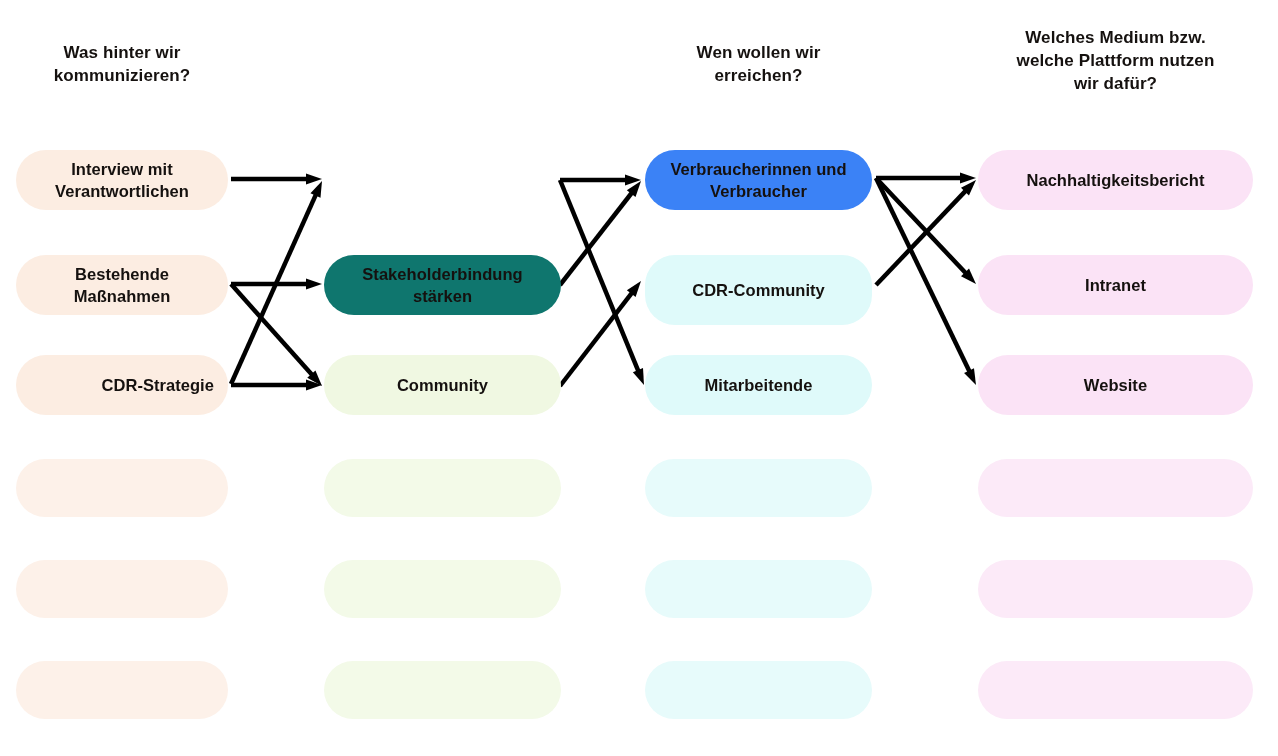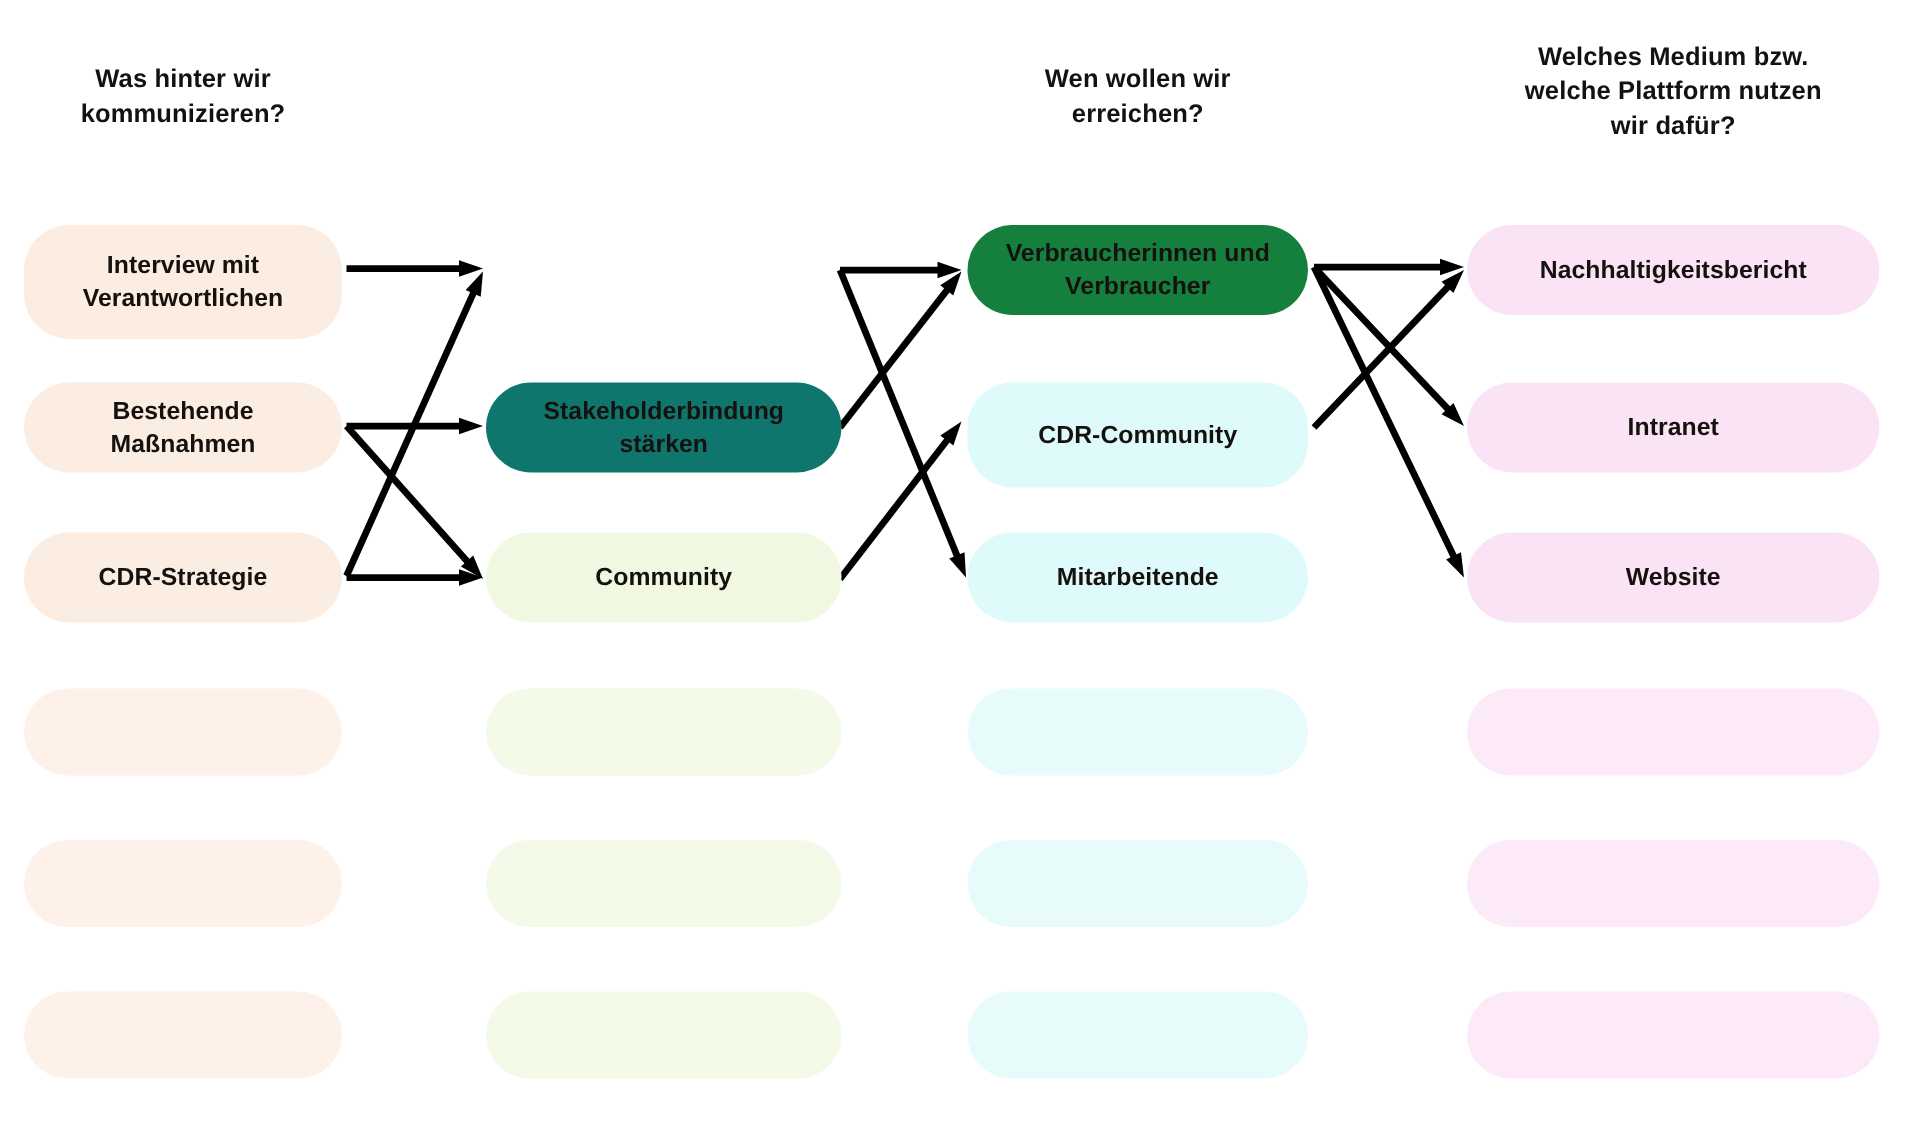--- a/index.html
+++ b/index.html
@@ -121,33 +121,33 @@
     </div>
     <div class="col-header" style="left: 645px; width: 227px; top: 41px;">
       <div>Wen wollen wir</div>
       <div>erreichen?</div>
     </div>
     <div class="col-header" style="left: 978px; width: 275px; top: 26px;">
       <div>Welches Medium bzw.</div>
       <div>welche Plattform nutzen</div>
       <div>wir dafür?</div>
     </div>
-    <div class="card" style="left: 16px; top: 150px; width: 212px; height: 76px; background: rgb(252, 237, 226);">
+    <div class="card" style="left: 16px; top: 150px; width: 212px; height: 60px; background: rgb(252, 237, 226);">
       <div>
         <div>Interview mit</div>
         <div>Verantwortlichen</div>
       </div>
     </div>
     <div class="card" style="left: 16px; top: 255px; width: 212px; height: 60px; background: rgb(252, 237, 226);">
       <div>
         <div>Bestehende</div>
         <div>Maßnahmen</div>
       </div>
     </div>
-    <div class="card" style="left: 16px; top: 355px; width: 212px; height: 60px; background: rgb(252, 237, 226);">
+    <div class="card" style="left: 16px; top: 355px; width: 212px; height: 60px; background: rgb(252, 237, 226); justify-content: flex-end;">
       <div>
         <div>CDR-Strategie</div>
       </div>
     </div>
     <div class="card empty" style="left: 16px; top: 459px; width: 212px; height: 58px; background: rgb(253, 241, 233);"></div>
     <div class="card empty" style="left: 16px; top: 560px; width: 212px; height: 58px; background: rgb(253, 241, 233);"></div>
     <div class="card empty" style="left: 16px; top: 661px; width: 212px; height: 58px; background: rgb(253, 241, 233);"></div>
     <div class="card" style="left: 324px; top: 255px; width: 237px; height: 60px; background: #0f766e;">
       <div>
         <div>Stakeholderbindung</div>
@@ -155,21 +155,21 @@
       </div>
     </div>
     <div class="card" style="left: 324px; top: 355px; width: 237px; height: 60px; background: rgb(240, 248, 226);">
       <div>
         <div>Community</div>
       </div>
     </div>
     <div class="card empty" style="left: 324px; top: 459px; width: 237px; height: 58px; background: rgb(243, 250, 232);"></div>
     <div class="card empty" style="left: 324px; top: 560px; width: 237px; height: 58px; background: rgb(243, 250, 232);"></div>
     <div class="card empty" style="left: 324px; top: 661px; width: 237px; height: 58px; background: rgb(243, 250, 232);"></div>
-    <div class="card" style="left: 645px; top: 150px; width: 227px; height: 60px; background: #15803d; align-items: center;">
+    <div class="card" style="left: 645px; top: 150px; width: 227px; height: 60px; background: #3b82f6; align-items: center;">
       <div>
         <div>Verbraucherinnen und</div>
         <div>Verbraucher</div>
       </div>
     </div>
     <div class="card" style="left: 645px; top: 255px; width: 227px; height: 70px; background: rgb(223, 250, 250); justify-content: center;">
       <div>
         <div>CDR-Community</div>
       </div>
     </div>

